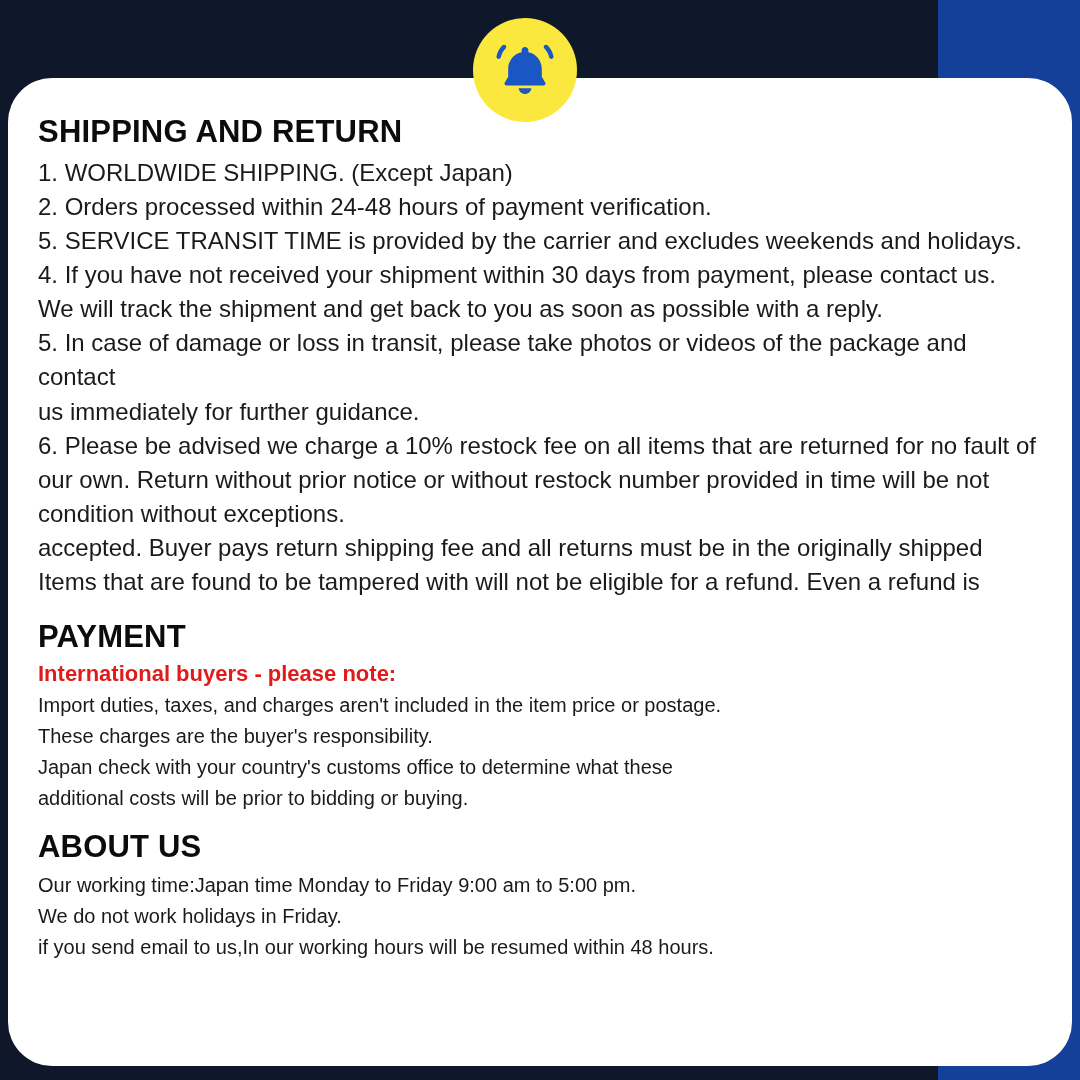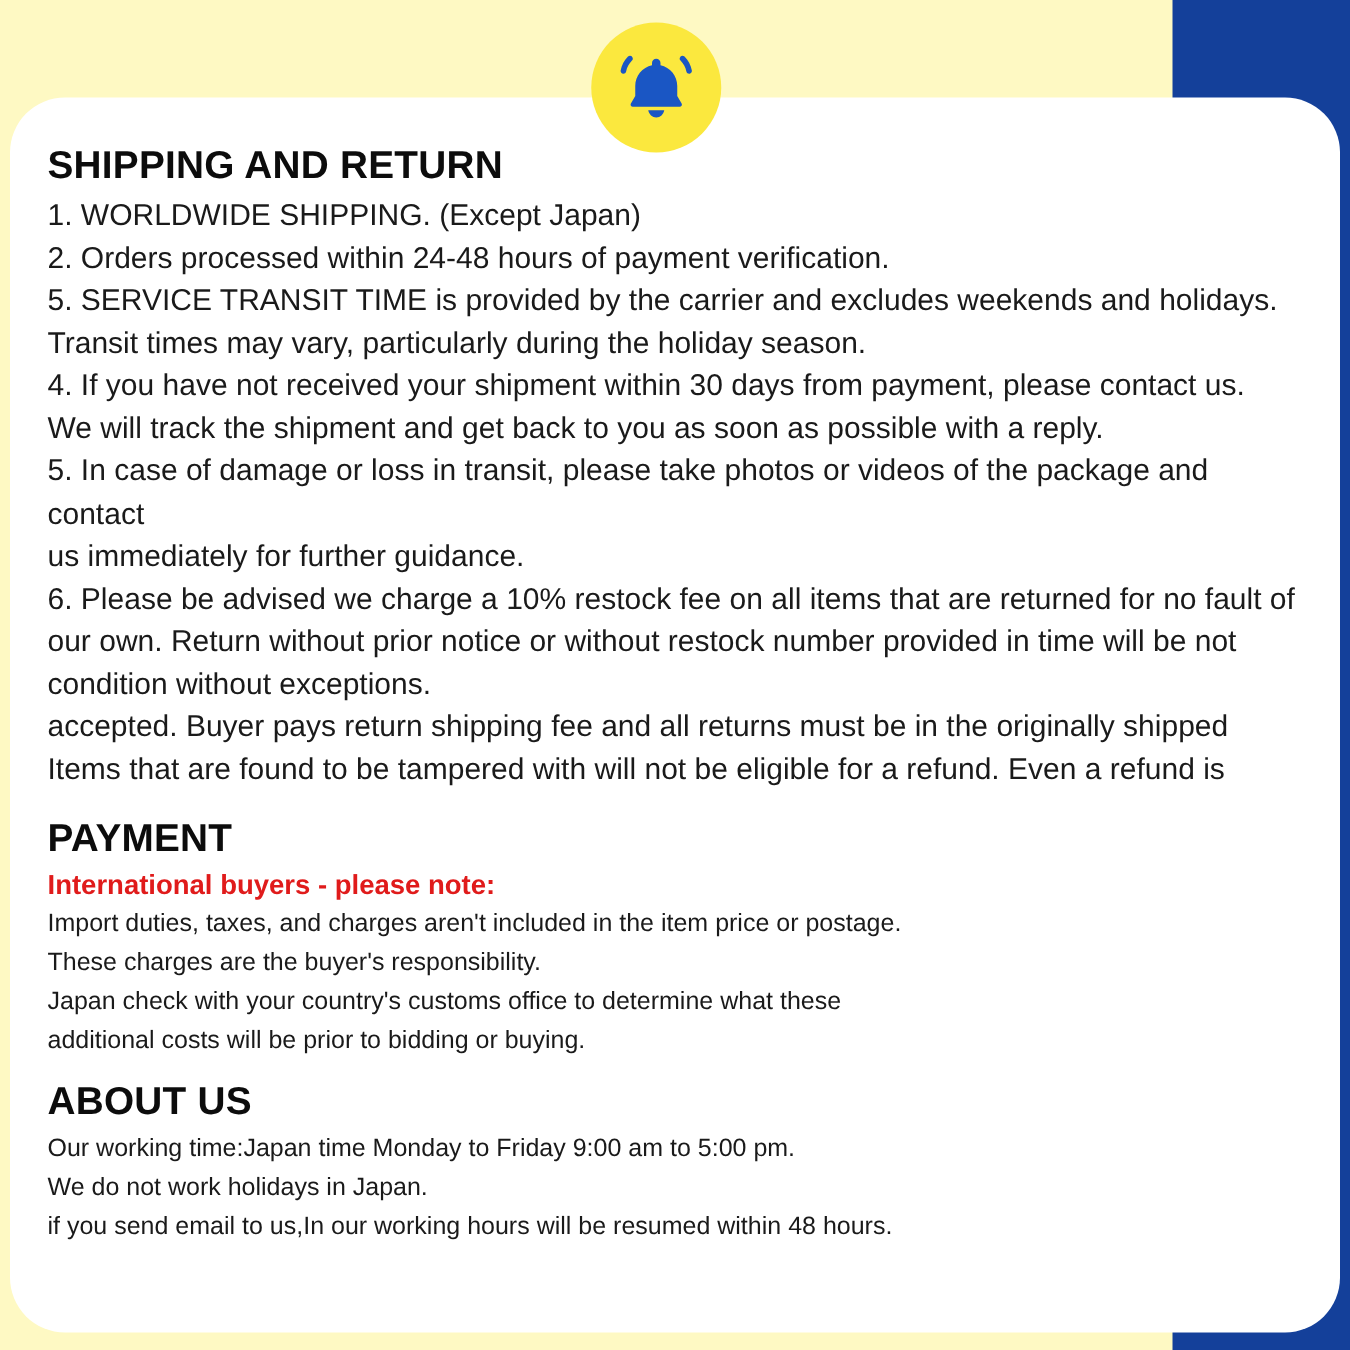--- a/index.html
+++ b/index.html
@@ -10,21 +10,21 @@
     width: 1080px;
     height: 1080px;
     background: #14409a;
     font-family: "Liberation Sans", sans-serif;
     overflow: hidden;
   }
   .poster {
     position: relative;
     width: 938px;
     height: 1080px;
-    background: #fef9c3;
+    background: #0f172a;
     box-sizing: border-box;
   }
   .card {
     position: absolute;
     left: 8px;
     top: 78px;
     width: 1064px;
     height: 988px;
     background: #ffffff;
     border-radius: 44px;
@@ -99,21 +99,20 @@
   </div>
 
   <div class="card">
 
     <div class="block-shipping">
       <h2 class="section-title">SHIPPING AND RETURN</h2>
       <div class="lines">
         <p>1. WORLDWIDE SHIPPING. (Except Japan)</p>
         <p>2. Orders processed within 24-48 hours of payment verification.</p>
         <p>5. SERVICE TRANSIT TIME is provided by the carrier and excludes weekends and holidays.</p>
-        <p>Transit times may vary, particularly during the holiday season.</p>
         <p>4. If you have not received your shipment within 30 days from payment, please contact us.</p>
         <p>We will track the shipment and get back to you as soon as possible with a reply.</p>
         <p>5. In case of damage or loss in transit, please take photos or videos of the package and contact</p>
         <p>us immediately for further guidance.</p>
         <p>6. Please be advised we charge a 10% restock fee on all items that are returned for no fault of</p>
         <p>our own. Return without prior notice or without restock number provided in time will be not</p>
         <p>condition without exceptions.</p>
         <p>accepted. Buyer pays return shipping fee and all returns must be in the originally shipped</p>
         <p>Items that are found to be tampered with will not be eligible for a refund. Even a refund is</p>
       </div>
@@ -124,18 +123,18 @@
       <p class="note-red">International buyers - please note:</p>
       <p class="para">Import duties, taxes, and charges aren't included in the item price or postage.</p>
       <p class="para">These charges are the buyer's responsibility.</p>
       <p class="para">Japan check with your country's customs office to determine what these</p>
       <p class="para">additional costs will be prior to bidding or buying.</p>
     </div>
 
     <div class="block-about">
       <h2 class="section-title">ABOUT US</h2>
       <p class="para">Our working time:Japan time Monday to Friday 9:00 am to 5:00 pm.</p>
-      <p class="para">We do not work holidays in Japan.</p>
+      <p class="para">We do not work holidays in Friday.</p>
       <p class="para">if you send email to us,In our working hours will be resumed within 48 hours.</p>
     </div>
 
   </div>
 </div>
 
 </body></html>

